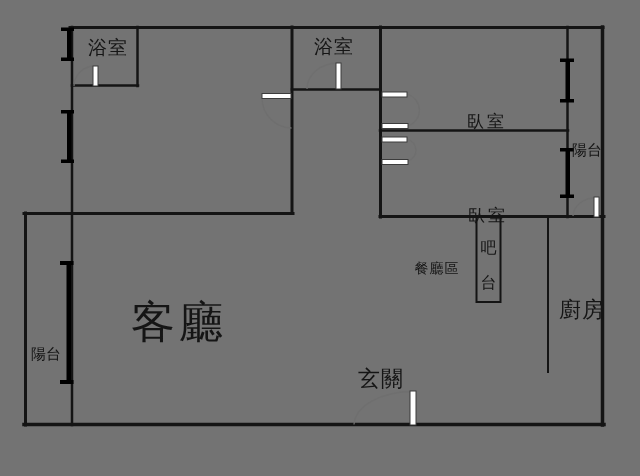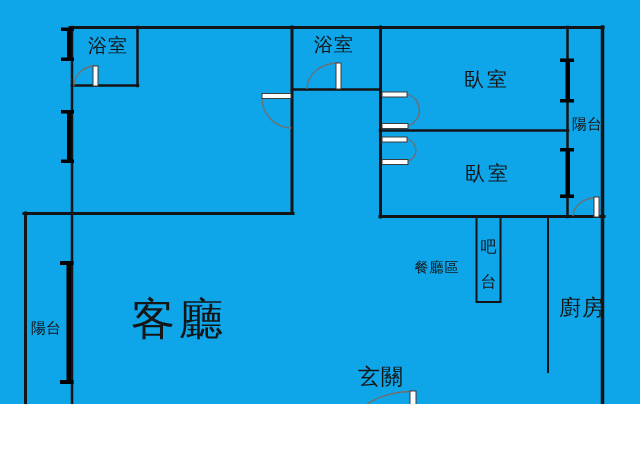--- a/index.html
+++ b/index.html
@@ -1,28 +1,28 @@
 <!DOCTYPE html>
 <html><head>
 <meta charset="utf-8">
 <style>
   html,body{margin:0;padding:0;background:#ffffff;}
   .stage{
-    position:relative;width:640px;height:404px;background:#0ea5e9;overflow:hidden;
-    font-family:Liberation Mono, monospace;color:#111;
+    position:relative;width:640px;height:476px;background:#737373;overflow:hidden;
+    font-family:Liberation Sans, sans-serif;color:#111;
   }
   .plan-svg{position:absolute;left:0;top:0;}
   .room-label{
     position:absolute;transform:translate(-50%,-50%);
     white-space:nowrap;color:#151515;line-height:1;letter-spacing:1px;
   }
   .lbl-bath{font-size:19px;}
-  .lbl-bed{font-size:20px;letter-spacing:3px;}
+  .lbl-bed{font-size:17px;letter-spacing:3px;margin-top:40px;}
   .lbl-living{font-size:44px;font-weight:500;letter-spacing:4px;}
-  .lbl-balcony{font-size:15px;letter-spacing:0px;}
+  .lbl-balcony{font-size:15px;letter-spacing:0px;margin-top:24px;}
   .lbl-small{font-size:22px;letter-spacing:1px;}
   .lbl-bar{font-size:16px;display:flex;flex-direction:column;align-items:center;gap:19px;}
 </style>
 </head>
 <body>
 
 <div class="stage">
 
   <svg class="plan-svg" width="640" height="476" viewBox="0 0 640 476">
 

